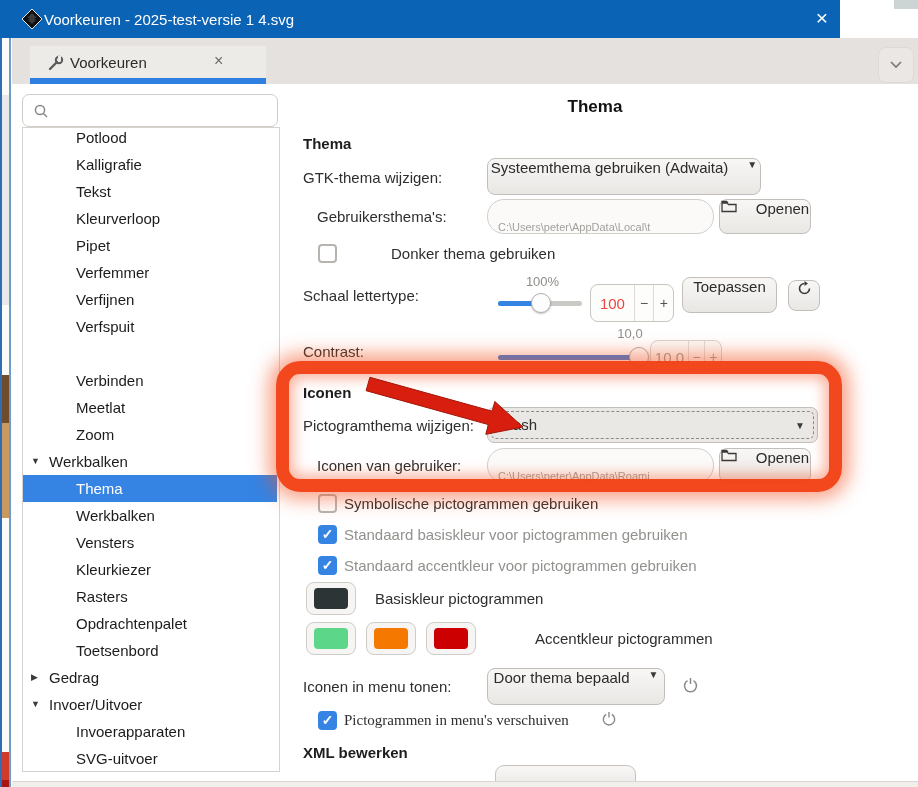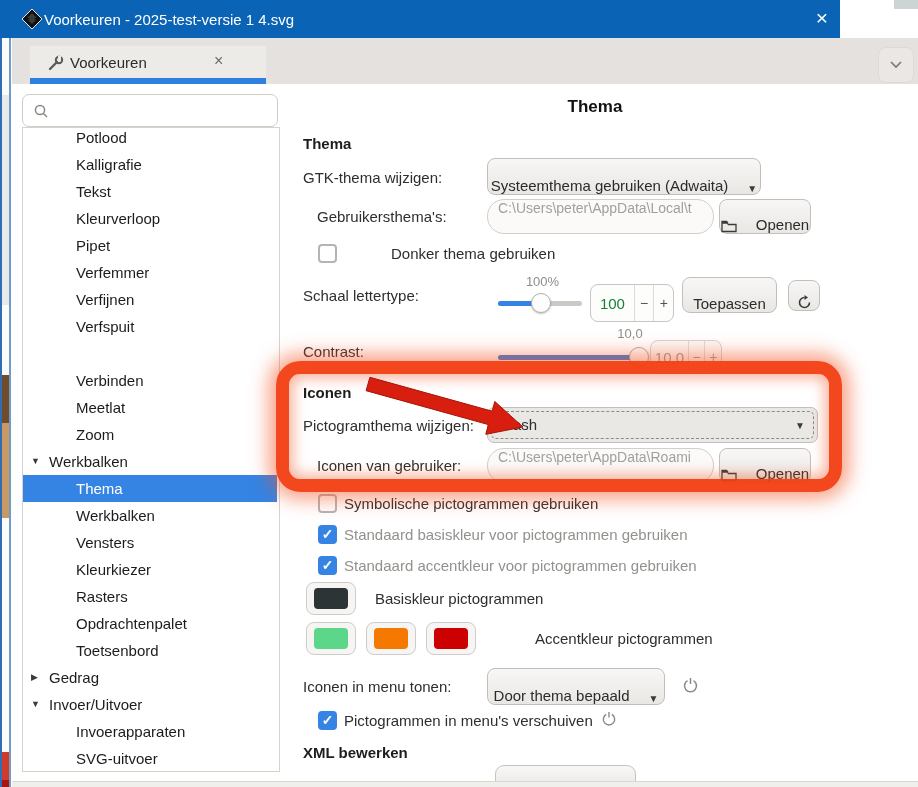--- a/index.html
+++ b/index.html
@@ -37,38 +37,38 @@
   .side-row .expander{position:absolute;left:8px;top:0;font-size:9px;color:#3a3a3a;}
   .side-label.lv1{margin-left:26px;}
   .side-label.lv2{margin-left:53px;}
   
   .h-bold{font-size:15px;font-weight:bold;color:#1d1d1d;}
   .page-title{font-size:17px;font-weight:bold;color:#111;text-align:center;}
   .lbl{font-size:15px;color:#2e2e2e;white-space:nowrap;}
   .lbl-dim{color:#92918d;}
   .small-dim{font-size:13px;color:#8f8d89;}
   .btn{background:linear-gradient(#f8f7f6,#e9e7e4);border:1px solid #c2bfbb;border-radius:8px;
-       display:flex;align-items:flex-end;justify-content:center;font-size:15px;color:#2b2b2b;box-sizing:border-box;gap:19px;}
-  .entry{background:#fbfaf9;border:1px solid #d2cfcb;border-radius:17px;font-size:14px;color:#a2a09c;
-         display:flex;align-items:flex-start;padding:0 10px;box-sizing:border-box;white-space:nowrap;overflow:hidden;}
+       display:flex;align-items:flex-start;justify-content:center;font-size:15px;color:#2b2b2b;box-sizing:border-box;gap:19px;}
+  .entry{background:#fbfaf9;border:1px solid #d2cfcb;border-radius:17px;font-size:11px;color:#a2a09c;
+         display:flex;align-items:flex-end;padding:0 10px;box-sizing:border-box;white-space:nowrap;overflow:hidden;}
   .combo-arrow{font-size:10px;color:#3a3a3a;}
   .checkbox{width:19px;height:19px;border-radius:4px;box-sizing:border-box;}
   .checkbox.off{background:#fff;border:2px solid #b7b4b0;}
   .checkbox.on{background:#3584e4;color:#fff;font-size:14px;line-height:19px;text-align:center;font-weight:bold;}
   .swatch-btn{width:50px;height:33px;background:#f6f5f3;border:1px solid #cfccc8;border-radius:8px;
               display:flex;align-items:center;justify-content:center;box-sizing:border-box;}
   .swatch{width:34px;height:21px;border-radius:4px;}
   
   .track{position:absolute;height:5px;border-radius:3px;background:#cbc9c6;}
   .fill{position:absolute;height:5px;border-radius:3px;background:#3584e4;}
   .thumb{position:absolute;width:20px;height:20px;border-radius:50%;background:#fdfdfd;border:1px solid #b4b1ad;
          box-shadow:0 1px 2px rgba(0,0,0,.25);box-sizing:border-box;}
   
   .spin{background:#fdfdfc;border:1px solid #c9c6c2;border-radius:8px;display:flex;align-items:stretch;box-sizing:border-box;overflow:hidden;}
-  .spin .val{display:flex;align-items:center;justify-content:center;font-size:15px;color:#15803d;}
+  .spin .val{display:flex;align-items:center;justify-content:center;font-size:15px;color:#ef4444;}
   .spin .seg{display:flex;align-items:center;justify-content:center;font-size:14px;color:#55534f;border-left:1px solid #dedbd7;}
   .spin.disabled{background:#fbfaf8;border-color:#d6d3cf;}
   .spin.disabled .val,.spin.disabled .seg{color:#a09e9a;}
   
   .hl-box{left:276px;top:361px;width:566px;height:131px;border:13px solid rgba(242,62,18,.95);border-radius:24px;
           box-shadow:0 0 18px 8px rgba(244,80,30,.50), inset 0 0 14px 4px rgba(244,80,30,.45);
           box-sizing:border-box;z-index:40;pointer-events:none;}
   .hl-arrow{left:358px;top:372px;z-index:41;pointer-events:none;}
   .bottom-strip{left:12px;top:781px;width:906px;height:6px;background:#f1efec;border-top:1px solid #dbd8d4;z-index:30;}
   .partial-combo{left:495px;top:765px;width:141px;height:22px;background:linear-gradient(#f8f7f6,#eceae7);
@@ -266,21 +266,21 @@
     <span class="combo-arrow">▼</span>
   </div>
   <span class="abs" style="left:682px;top:677px;">
     <svg width="17" height="17" viewBox="0 0 17 17">
       <path d="M5.5 3.6 A6 6 0 1 0 11.5 3.6" fill="none" stroke="#8a8884" stroke-width="1.5"></path>
       <line x1="8.5" y1="1" x2="8.5" y2="7" stroke="#8a8884" stroke-width="1.5"></line>
     </svg>
   </span>
 
   <div class="abs checkbox on" style="left:318px;top:711px;">✓</div>
-  <div class="abs lbl" style="left:344px;top:712px;">Pictogrammen in menu's verschuiven</div>
+  <div class="abs lbl" style="left:344px;top:712px;font-family:Liberation Serif, serif;">Pictogrammen in menu's verschuiven</div>
   <span class="abs" style="left:601px;top:711px;">
     <svg width="16" height="16" viewBox="0 0 17 17">
       <path d="M5.5 3.6 A6 6 0 1 0 11.5 3.6" fill="none" stroke="#8a8884" stroke-width="1.5"></path>
       <line x1="8.5" y1="1" x2="8.5" y2="7" stroke="#8a8884" stroke-width="1.5"></line>
     </svg>
   </span>
 
   <div class="abs h-bold" style="left:303px;top:744px;">XML bewerken</div>
   <div class="abs partial-combo"></div>
 

